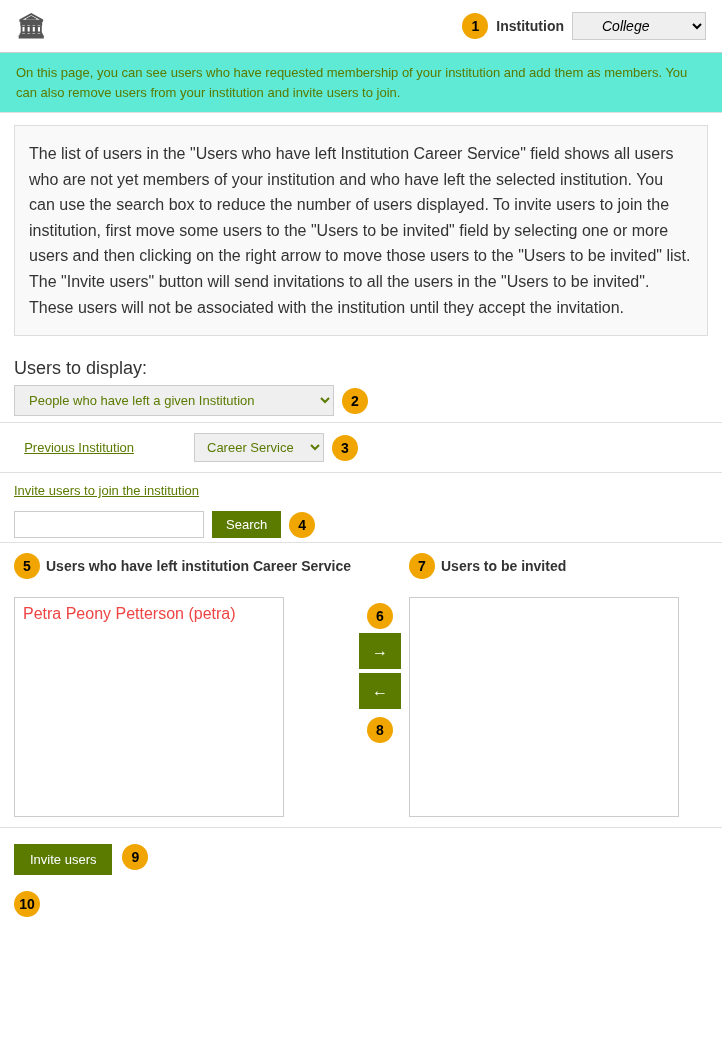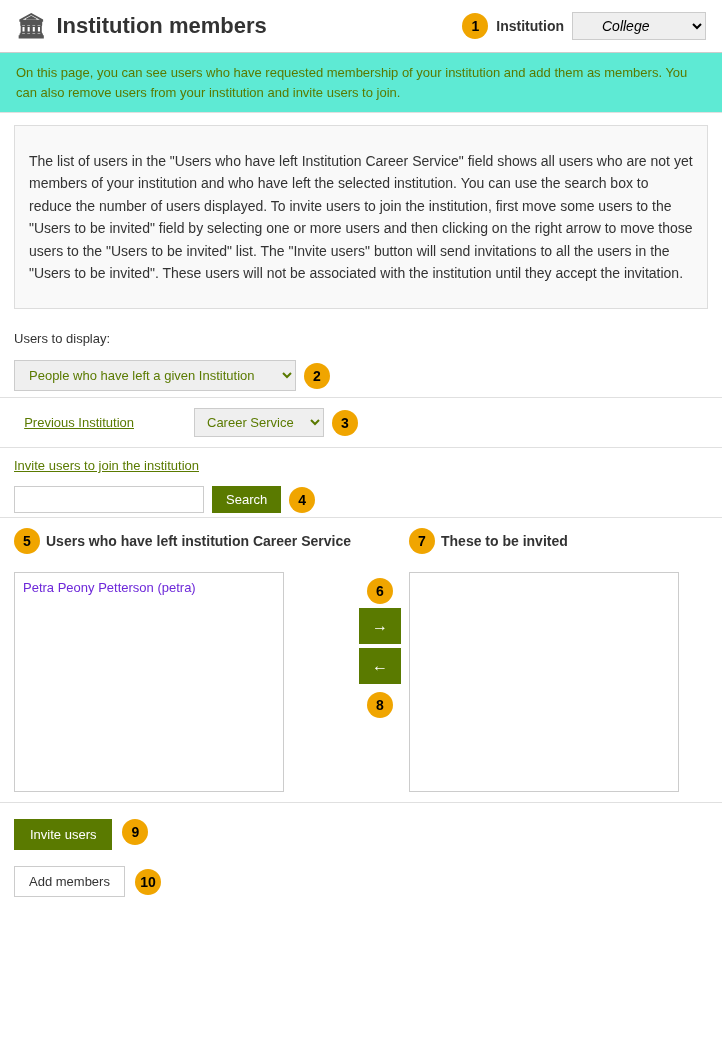--- a/index.html
+++ b/index.html
@@ -71,45 +71,45 @@
       font-size: 13px;
       line-height: 1.5;
       border-bottom: 1px solid #e0e0e0;
     }
 
     
     .description-box {
       margin: 12px 14px;
       border: 1px solid #ddd;
       background: #f9f9f9;
-      padding: 24px 14px;
-      font-size: 14px;
+      padding: 15px 14px;
+      font-size: 16px;
       line-height: 1.6;
       color: #333;
     }
 
     
     .users-display-row {
       padding: 10px 14px 6px;
     }
     .users-display-label {
-      font-size: 13px;
-      margin-bottom: 14px;
+      font-size: 18px;
+      margin-bottom: 6px;
       color: #333;
     }
     .users-display-row .control-row {
       display: flex;
       align-items: center;
       gap: 8px;
     }
     select.users-display-select {
       padding: 6px 10px;
       border: 1px solid #ccc;
       font-size: 13px;
-      width: 282px;
+      width: 320px;
       color: #5a7a00;
     }
 
     
     .prev-inst-row {
       display: flex;
       align-items: center;
       padding: 10px 14px;
       gap: 20px;
       border-top: 1px solid #e0e0e0;
@@ -190,22 +190,22 @@
     .list-box {
       border: 1px solid #ccc;
       width: 270px;
       height: 220px;
       overflow-y: scroll;
       background: #fff;
       padding: 4px;
     }
     .list-item {
       padding: 3px 4px;
-      font-size: 13px;
-      color: #6d28d9;
+      font-size: 16px;
+      color: #ef4444;
     }
     .arrow-col {
       display: flex;
       flex-direction: column;
       align-items: center;
       justify-content: flex-start;
       padding-top: 50px;
       gap: 4px;
     }
     .arrow-btn {
@@ -258,21 +258,20 @@
     .list-box::-webkit-scrollbar { width: 14px; }
     .list-box::-webkit-scrollbar-track { background: #f1f1f1; }
     .list-box::-webkit-scrollbar-thumb { background: #bbb; }
   </style>
 </head>
 <body>
 
 <div class="header">
   <div class="header-title">
     <span class="institution-icon">🏛</span>
-    <span>Institution members</span>
   </div>
   <div class="header-controls">
     <div class="badge-num">1</div>
     <span class="institution-label">Institution</span>
     <select class="institution-select">
       <option>College</option>
       <option>University</option>
       <option>School</option>
     </select>
   </div>
@@ -337,30 +336,29 @@
 
     <div class="arrow-col">
       <div class="badge-num">6</div>
       <button class="arrow-btn">→</button>
       <button class="arrow-btn">←</button>
       <div class="badge-num" style="margin-top:4px;">8</div>
     </div>
 
     <div class="list-col">
       <div class="list-col-title">
-        <div class="badge-num" style="display:inline-flex;margin-right:6px;">7</div><span>These to be invited</span>
+        <div class="badge-num" style="display:inline-flex;margin-right:6px;">7</div><span>Users to be invited</span>
       </div>
       <div class="list-box">
       </div>
     </div>
 
   </div>
 </div>
 
 <div class="invite-btn-row">
   <button class="invite-users-btn">Invite users</button>
   <div class="badge-num">9</div>
 </div>
 
 <div class="add-members-row">
-  <button class="add-members-btn">Add members</button>
   <div class="badge-num">10</div>
 </div>
 
 </body></html>

